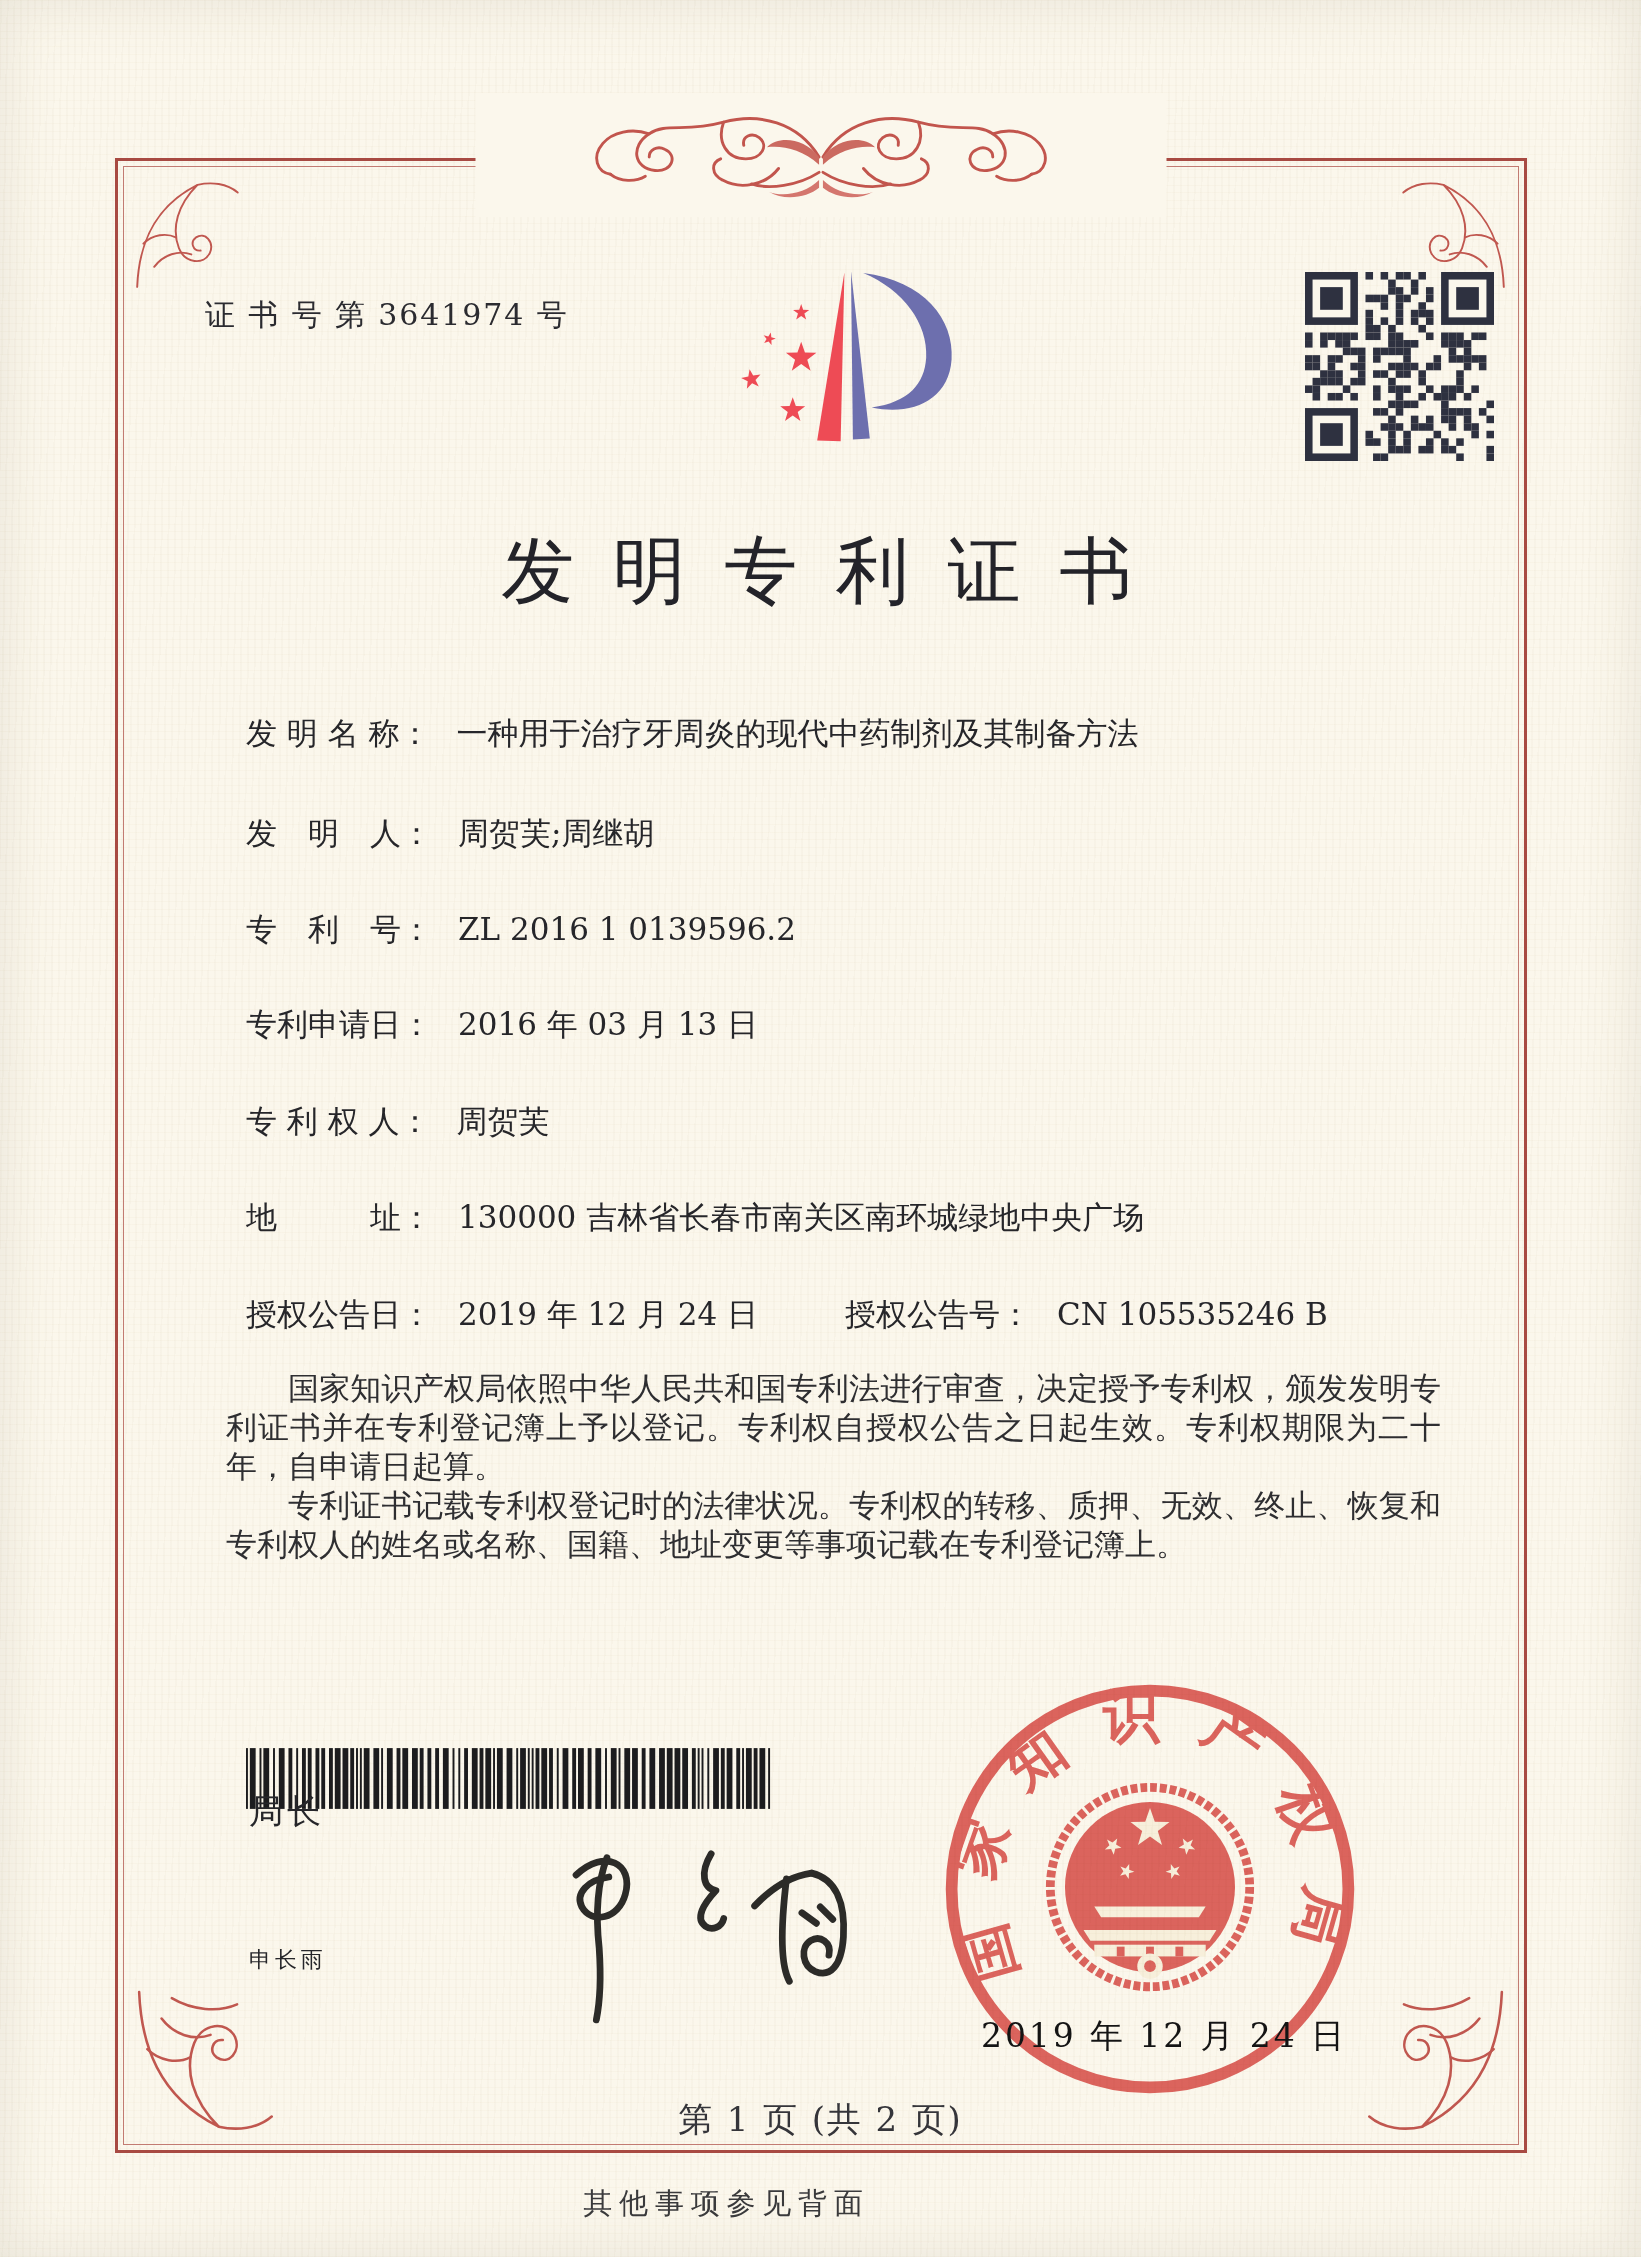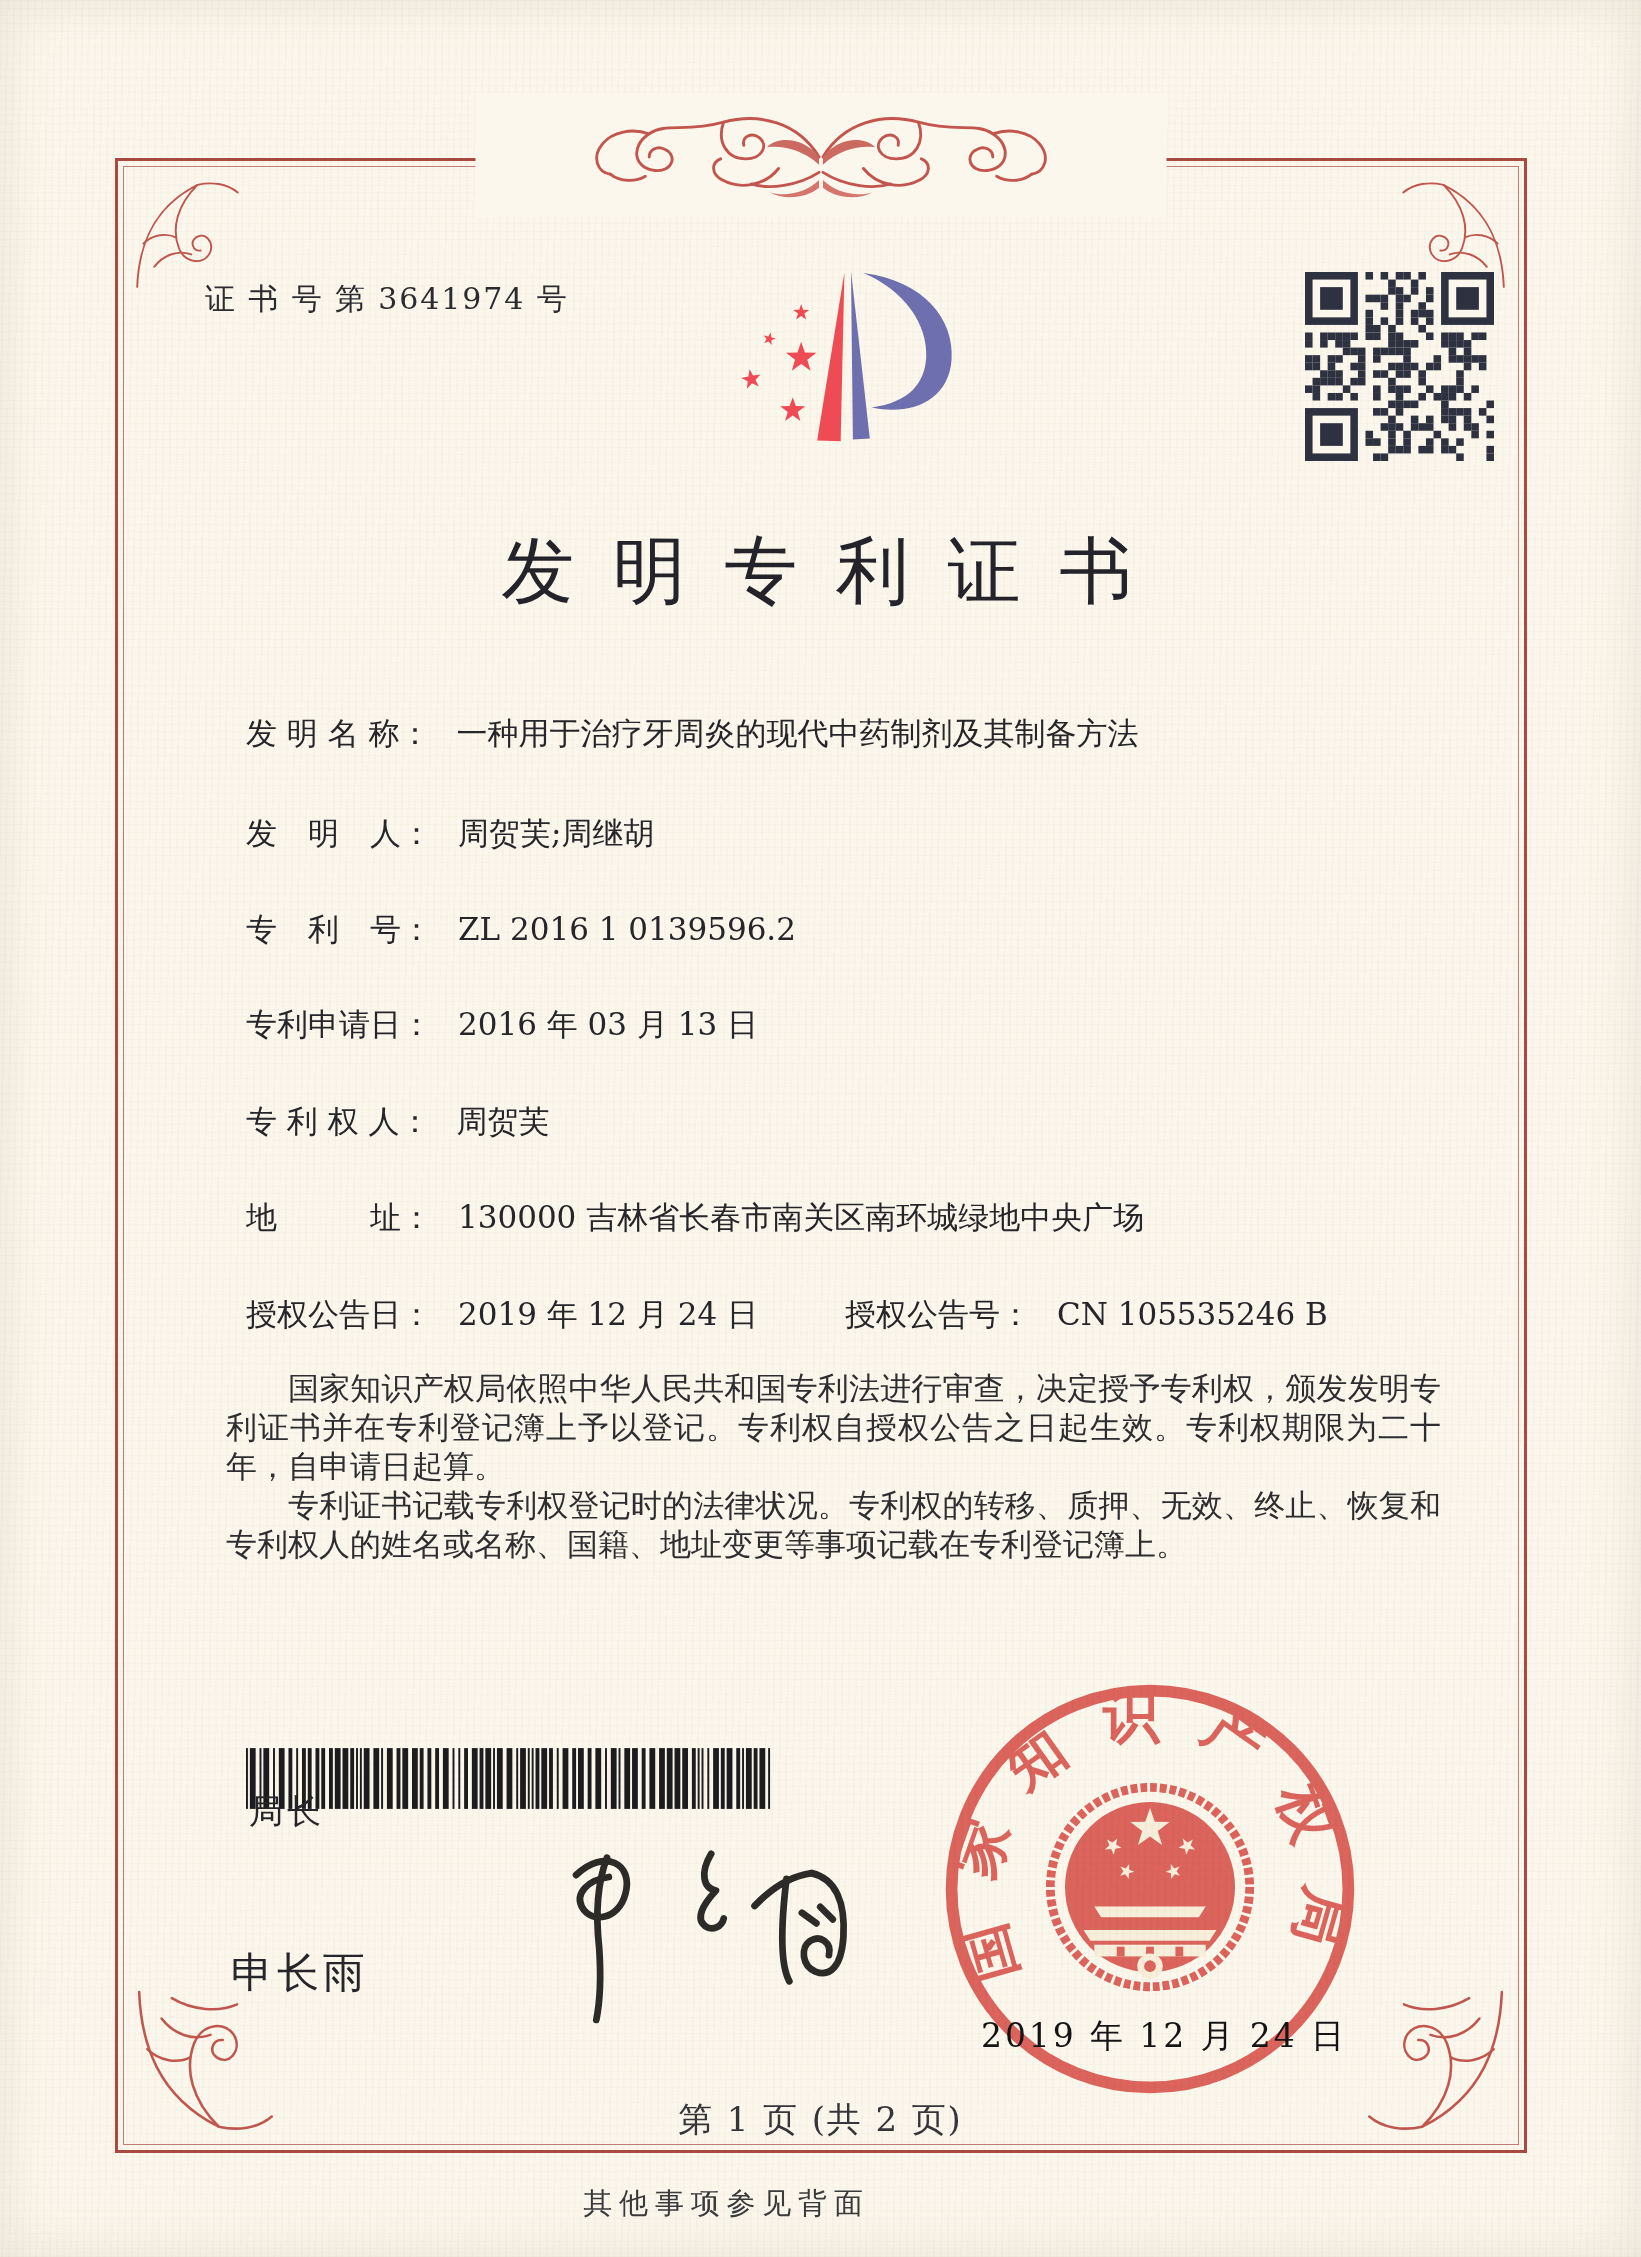--- a/index.html
+++ b/index.html
@@ -33,21 +33,21 @@
     width:691px;height:124px;background:#fbf7ec;
   }
   .corner{position:absolute;color:#c0574f;}
   .corner svg{width:100%;height:100%;}
   .corner.tl{left:131px;top:174px;width:116px;height:116px;}
   .corner.tr{right:131px;top:174px;width:116px;height:116px;transform:scaleX(-1);}
   .corner.bl{left:131px;bottom:116px;width:153px;height:153px;transform:scaleY(-1);}
   .corner.br{right:131px;bottom:116px;width:153px;height:153px;transform:scale(-1,-1);}
 
   
-  .cert-no{position:absolute;left:205px;top:279px;font-size:30px;letter-spacing:1.9px;color:#2b2b30;}
+  .cert-no{position:absolute;left:205px;top:295px;font-size:30px;letter-spacing:1.9px;color:#2b2b30;}
   .logo{position:absolute;left:710px;top:241px;width:282px;height:224px;}
   .qr{position:absolute;left:1305px;top:272px;width:189px;height:189px;}
   .title{
     position:absolute;left:0;top:523px;width:100%;
     text-align:center;font-size:73px;font-weight:400;letter-spacing:7.7px;color:#232329;
   }
 
   
   .field-row{position:absolute;left:246px;font-size:31px;white-space:nowrap;color:#26262a;}
   .field-row .f-value{margin-left:26px;}
@@ -56,21 +56,21 @@
   
   .paras{
     position:absolute;left:214px;top:1369px;width:1215px;
     font-size:31px;line-height:39px;text-align:justify;color:#2e2e31;margin-left:12px;
   }
   .paras p{margin:0;text-indent:2em;}
 
   
   .barcode{position:absolute;left:246px;top:1748px;width:526px;height:61px;}
   .officer-title{position:absolute;left:249px;top:1789px;font-size:34px;letter-spacing:3.9px;}
-  .officer-name{position:absolute;left:231px;top:1945px;font-size:42px;letter-spacing:3.9px;}
+  .officer-name{position:absolute;left:249px;top:1945px;font-size:22px;letter-spacing:3.9px;}
   .signature{position:absolute;left:462px;top:1821px;width:425px;height:228px;}
   .seal{position:absolute;left:935px;top:1674px;width:430px;height:430px;opacity:.93;mix-blend-mode:multiply;}
   .seal-date{position:absolute;left:981px;top:2014px;width:348px;font-size:33px;letter-spacing:2.9px;color:#141414;z-index:5;white-space:nowrap;}
   .page-num{position:absolute;left:0;top:2097px;width:1641px;text-align:center;font-size:34px;letter-spacing:1.9px;color:#35353a;}
   .back-note{position:absolute;left:0;top:2184px;width:1453px;text-align:center;font-size:29px;letter-spacing:6.8px;color:#3a3a3c;}
 </style>
 </head>
 <body>
 
 <div class="page">

